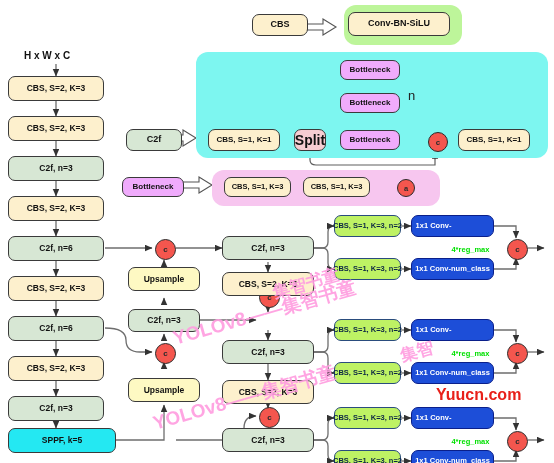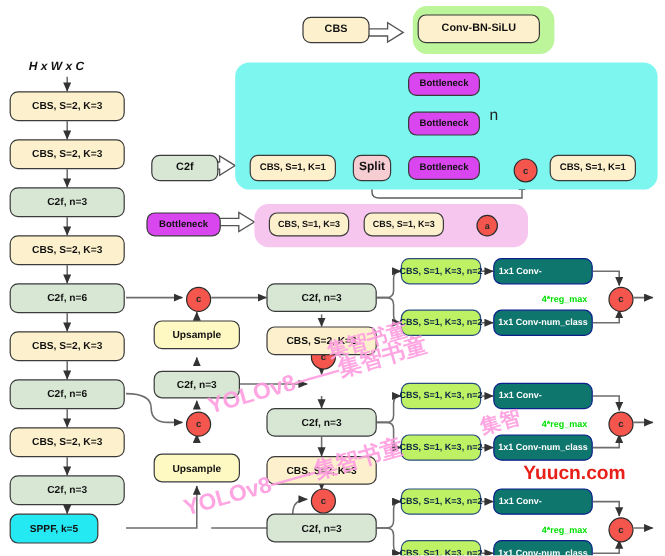--- a/index.html
+++ b/index.html
@@ -6,33 +6,33 @@
   body{font-family:"Liberation Sans", sans-serif;}
   #canvas{position:relative;width:554px;height:463px;background:#fff;overflow:hidden;}
   .box{position:absolute;box-sizing:border-box;display:flex;align-items:center;justify-content:center;
        border:1.2px solid #3a3a3a;border-radius:7px;font-weight:bold;color:#111;
        text-align:center;line-height:1.05;white-space:nowrap;}
   .cbs{background:#fdf0cd;}
   .c2f{background:#d7e7d4;}
   .sppf{background:#24e8f2;}
   .upsample{background:#fef9c3;}
   .split{background:#f6cdd2;}
-  .btl{background:#d946ef;}
+  .btl{background:#f0abfc;}
   .convbnsilu{background:#fdf0cd;}
   .headcbs{background:#bef264;border-color:#2a4c7d;color:#0b2545;text-align:right;}
-  .convout{background:#0f766e;border-color:#0a1f8a;color:#ffffff;}
+  .convout{background:#1d4ed8;border-color:#0a1f8a;color:#ffffff;}
   .convout .grn{color:#00e000;margin-top:48px;}
   .region{position:absolute;border-radius:12px;}
   .region-cyan{background:#7df6f0;}
   .region-pink{background:#f7c6ef;}
   .region-green{background:#bdf59a;}
   .circ{position:absolute;border-radius:50%;background:#f4564e;border:1.3px solid #2b2b2b;
         display:flex;align-items:center;justify-content:center;color:#2b2b2b;font-weight:bold;}
   svg.wires{position:absolute;left:0;top:0;width:554px;height:463px;pointer-events:none;}
-  .hdr{position:absolute;font-weight:bold;color:#111;white-space:nowrap;font-style:italic;}
+  .hdr{position:absolute;font-weight:bold;color:#111;white-space:nowrap;}
   .wm{position:absolute;font-weight:bold;white-space:nowrap;pointer-events:none;}
   .wm-pink{color:#ff9ee0;opacity:.92;transform:rotate(-16deg);}
   .wm-red{color:#e8201a;}
   .wm-grey{color:#8e9aa6;opacity:.85;}
   .nlbl{position:absolute;color:#222;font-weight:normal;}
 </style>
 </head>
 <body>
 
 <div id="canvas">
@@ -172,21 +172,21 @@
 
   <div class="region region-green" style="left:344px;top:5px;width:118px;height:40px;"></div>
   <div class="region region-cyan" style="left:196px;top:52px;width:352px;height:106px;"></div>
   <div class="region region-pink" style="left:212px;top:170px;width:228px;height:36px;"></div>
 
   <div class="box cbs" style="left:252px;top:14px;width:56px;height:22px;font-size:9px;">CBS</div>
   <div class="box convbnsilu" style="left:348px;top:12px;width:102px;height:24px;font-size:9px;">Conv-BN-SiLU</div>
 
   <div class="box c2f" style="left:126px;top:129px;width:56px;height:22px;font-size:9px;">C2f</div>
   <div class="box cbs" style="left:208px;top:129px;width:72px;height:22px;font-size:8px;">CBS, S=1, K=1</div>
-  <div class="box split" style="left:294px;top:129px;width:32px;height:22px;font-size:10px;">Split</div>
+  <div class="box split" style="left:294px;top:129px;width:32px;height:22px;font-size:14px;">Split</div>
   <div class="box btl" style="left:340px;top:60px;width:60px;height:20px;font-size:8px;">Bottleneck</div>
   <div class="box btl" style="left:340px;top:93px;width:60px;height:20px;font-size:8px;">Bottleneck</div>
   <div class="box btl" style="left:340px;top:130px;width:60px;height:20px;font-size:8px;">Bottleneck</div>
   <div class="circ" style="left:428px;top:132px;width:18px;height:18px;font-size:8px;">c</div>
   <div class="box cbs" style="left:458px;top:129px;width:72px;height:22px;font-size:8px;">CBS, S=1, K=1</div>
   <div class="nlbl" style="left:408px;top:88px;font-size:13px;">n</div>
 
   <div class="box btl" style="left:122px;top:177px;width:62px;height:20px;font-size:8px;">Bottleneck</div>
   <div class="box cbs" style="left:224px;top:177px;width:67px;height:20px;font-size:7.5px;">CBS, S=1, K=3</div>
   <div class="box cbs" style="left:303px;top:177px;width:67px;height:20px;font-size:7.5px;">CBS, S=1, K=3</div>
@@ -196,21 +196,21 @@
 
   <div class="box cbs" style="left:8px;top:76px;width:96px;height:25px;font-size:8.5px;">CBS, S=2, K=3</div>
   <div class="box cbs" style="left:8px;top:116px;width:96px;height:25px;font-size:8.5px;">CBS, S=2, K=3</div>
   <div class="box c2f" style="left:8px;top:156px;width:96px;height:25px;font-size:8.5px;">C2f, n=3</div>
   <div class="box cbs" style="left:8px;top:196px;width:96px;height:25px;font-size:8.5px;">CBS, S=2, K=3</div>
   <div class="box c2f" style="left:8px;top:236px;width:96px;height:25px;font-size:8.5px;">C2f, n=6</div>
   <div class="box cbs" style="left:8px;top:276px;width:96px;height:25px;font-size:8.5px;">CBS, S=2, K=3</div>
   <div class="box c2f" style="left:8px;top:316px;width:96px;height:25px;font-size:8.5px;">C2f, n=6</div>
   <div class="box cbs" style="left:8px;top:356px;width:96px;height:25px;font-size:8.5px;">CBS, S=2, K=3</div>
   <div class="box c2f" style="left:8px;top:396px;width:96px;height:25px;font-size:8.5px;">C2f, n=3</div>
-  <div class="box sppf" style="left:8px;top:428px;width:74px;height:25px;font-size:8.5px;">SPPF, k=5</div>
+  <div class="box sppf" style="left:8px;top:428px;width:108px;height:25px;font-size:8.5px;">SPPF, k=5</div>
 
   <div class="circ" style="left:155px;top:239px;width:19px;height:19px;font-size:8px;">c</div>
   <div class="circ" style="left:155px;top:343px;width:19px;height:19px;font-size:8px;">c</div>
   <div class="circ" style="left:259px;top:287px;width:19px;height:19px;font-size:8px;">c</div>
   <div class="circ" style="left:259px;top:407px;width:19px;height:19px;font-size:8px;">c</div>
 
   <div class="box upsample" style="left:128px;top:267px;width:72px;height:24px;font-size:8.5px;">Upsample</div>
   <div class="box c2f" style="left:128px;top:309px;width:72px;height:23px;font-size:8.5px;">C2f, n=3</div>
   <div class="box upsample" style="left:128px;top:378px;width:72px;height:24px;font-size:8.5px;">Upsample</div>
 

